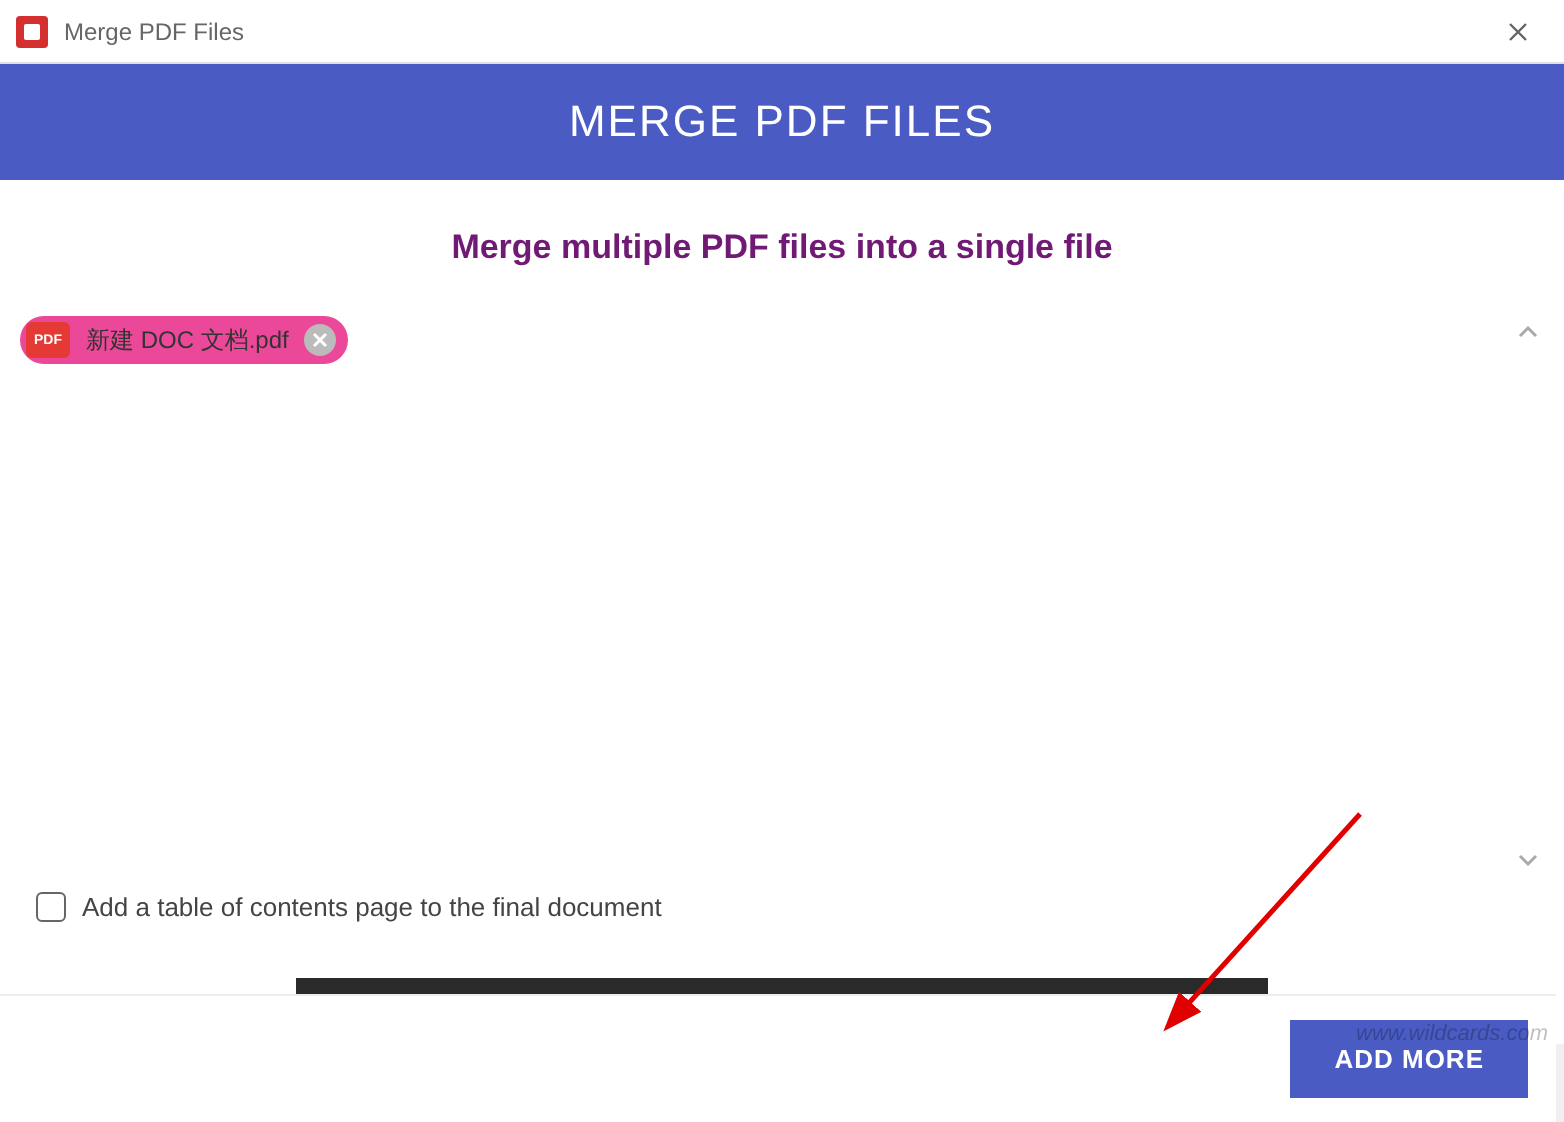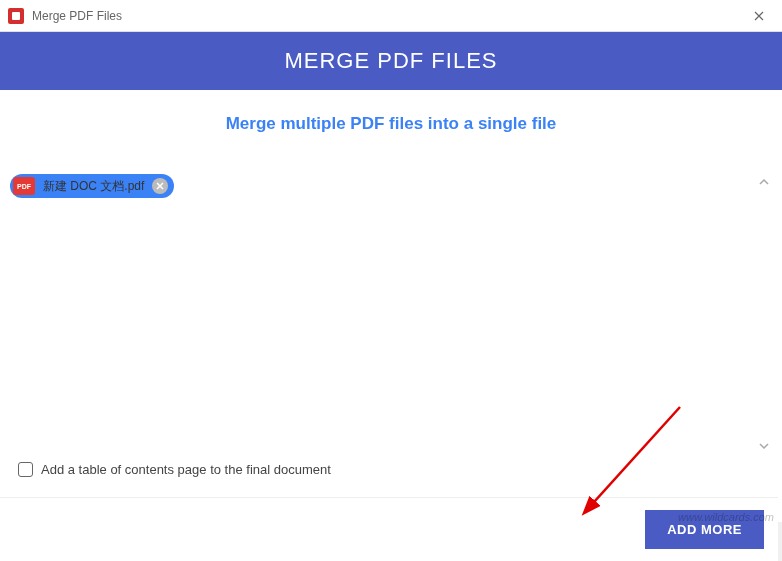--- a/index.html
+++ b/index.html
@@ -7,24 +7,24 @@
     
     .titlebar { height: 32px; background: #fff; border-bottom: 1px solid #e0e0e0; display: flex; align-items: center; padding: 0 8px; position: relative; }
     .titlebar-icon { width: 16px; height: 16px; background: #d32f2f; border-radius: 2px; display: flex; align-items: center; justify-content: center; margin-right: 8px; }
     .titlebar-icon svg { width: 10px; height: 10px; }
     .titlebar-text { font-size: 12px; color: #666; }
     .titlebar-close { position: absolute; right: 0; top: 0; width: 46px; height: 32px; display: flex; align-items: center; justify-content: center; cursor: pointer; }
     
     .header { background: #4a5cc4; color: #fff; text-align: center; padding: 16px 0; font-size: 22px; font-weight: 400; letter-spacing: 1px; }
     
     .content { background: #fff; padding: 24px 8px 0 8px; position: relative; height: 432px; }
-    .subtitle { text-align: center; font-size: 17px; font-weight: 600; color: #3b82f6; margin-bottom: 40px; }
+    .subtitle { text-align: center; font-size: 17px; font-weight: 600; color: #701a75; margin-bottom: 24px; }
     
     .file-list { padding: 0 2px; height: 280px; position: relative; }
-    .file-chip { display: inline-flex; align-items: center; background: #3b82f6; border-radius: 14px; padding: 3px 6px 3px 3px; font-size: 12px; }
+    .file-chip { display: inline-flex; align-items: center; background: #ec4899; border-radius: 14px; padding: 3px 6px 3px 3px; font-size: 12px; }
     .file-chip-icon { width: 22px; height: 18px; background: #e53935; border-radius: 3px; display: flex; align-items: center; justify-content: center; margin-right: 8px; color: #fff; font-size: 7px; font-weight: bold; }
     .file-chip-name { color: #333; margin-right: 8px; }
     .file-chip-remove { width: 16px; height: 16px; background: #bbb; border-radius: 50%; display: flex; align-items: center; justify-content: center; cursor: pointer; }
     .file-chip-remove svg { width: 8px; height: 8px; }
     
     .scroll-up, .scroll-down { position: absolute; right: 2px; width: 16px; height: 16px; display: flex; align-items: center; justify-content: center; color: #999; font-size: 10px; cursor: pointer; }
     .scroll-up { top: 0; }
     .scroll-down { bottom: 0; }
     
     .footer { padding: 8px 10px 0 10px; }

